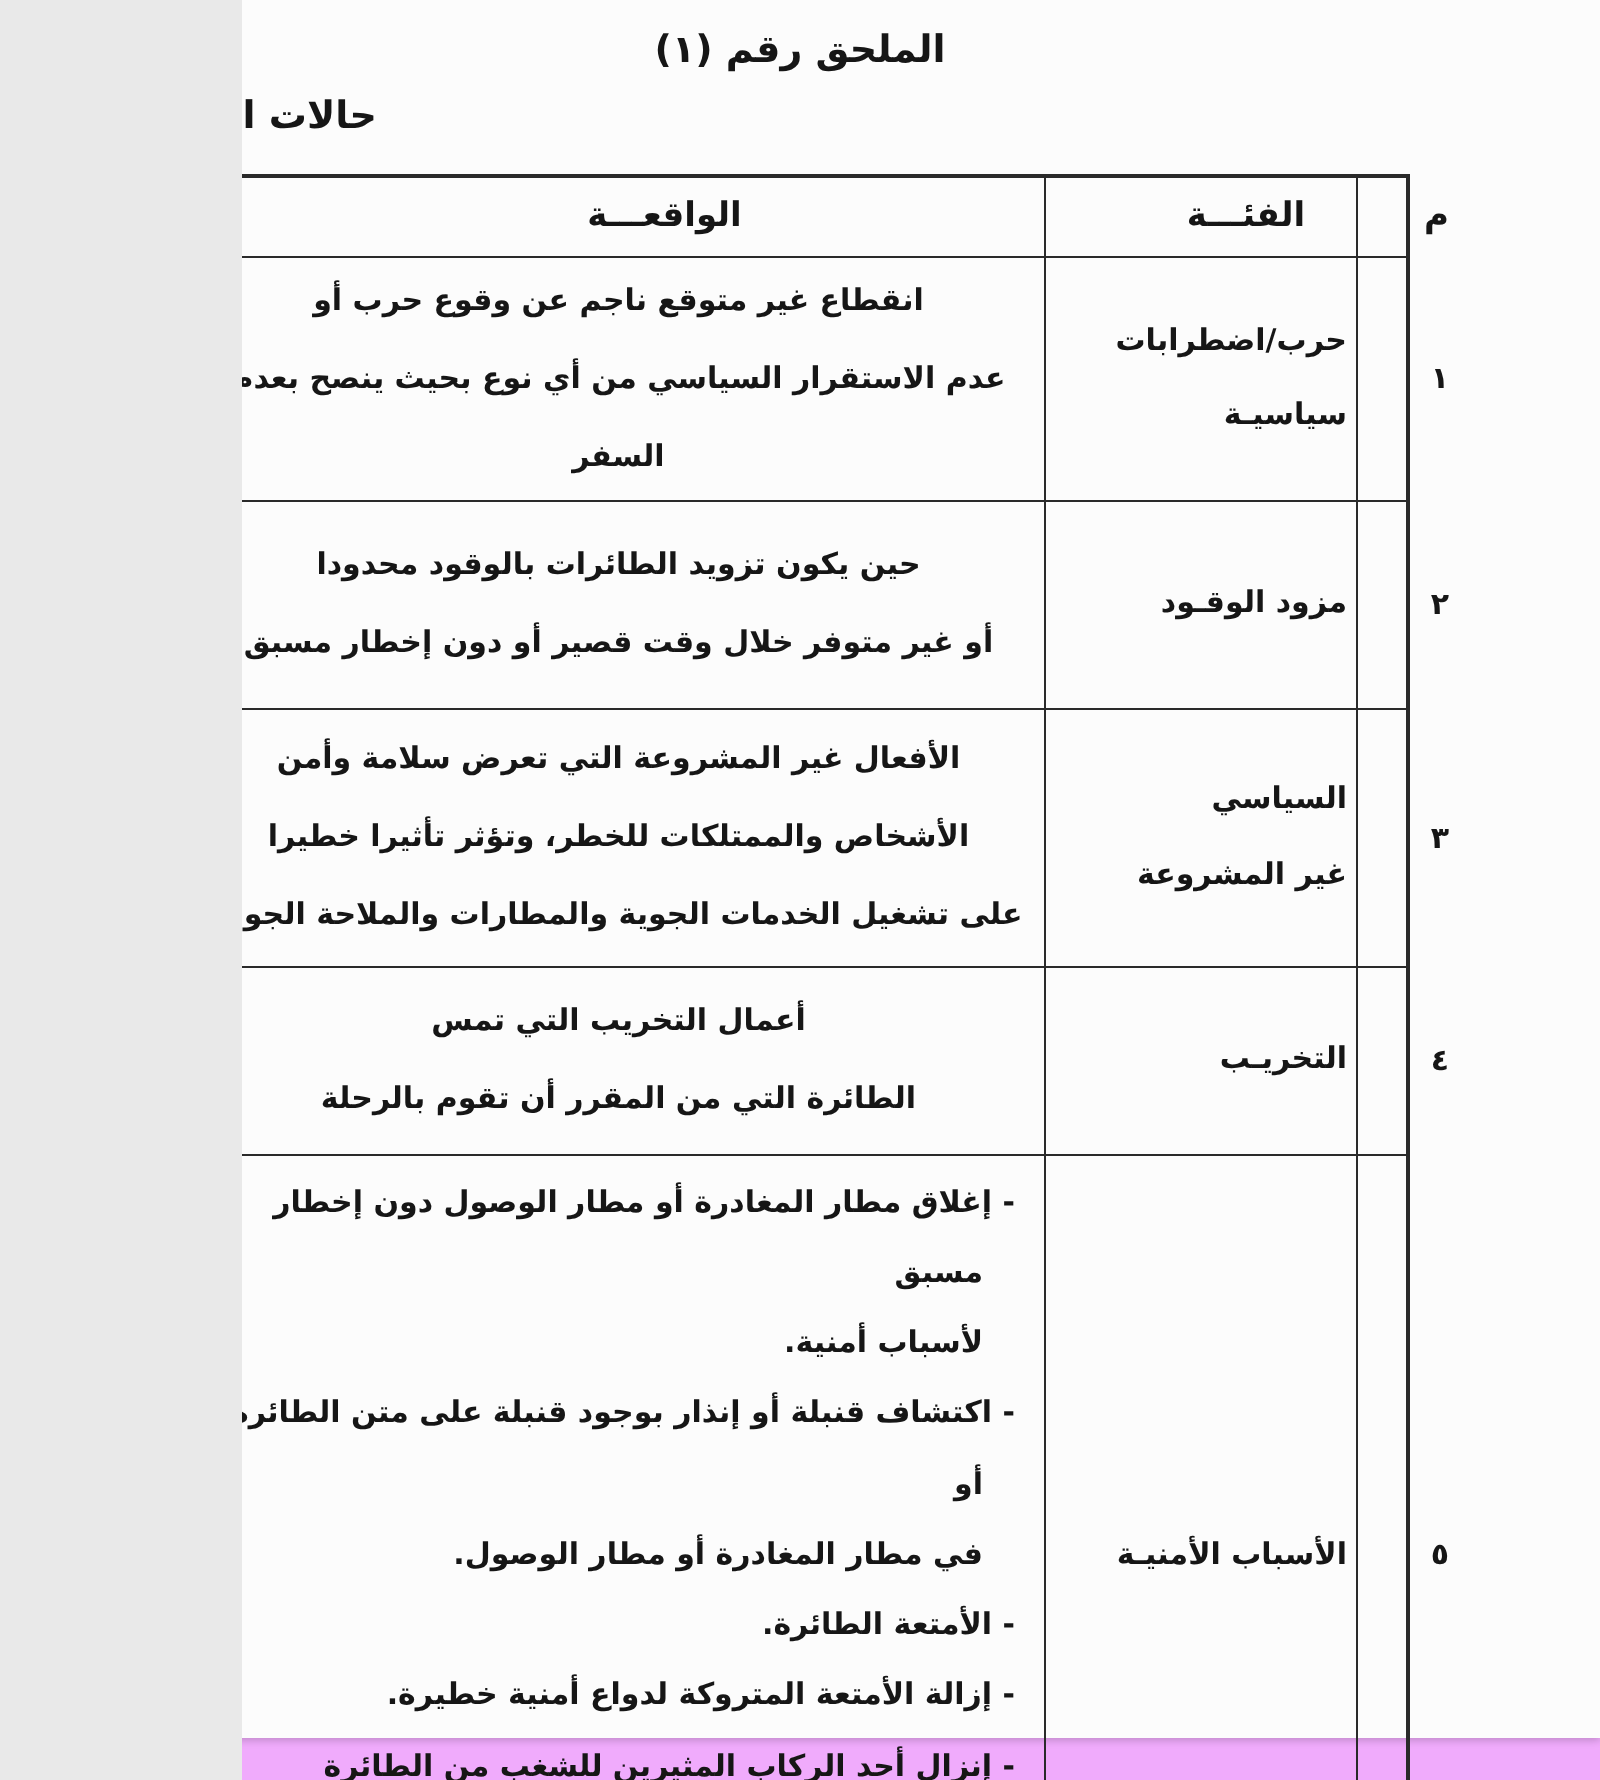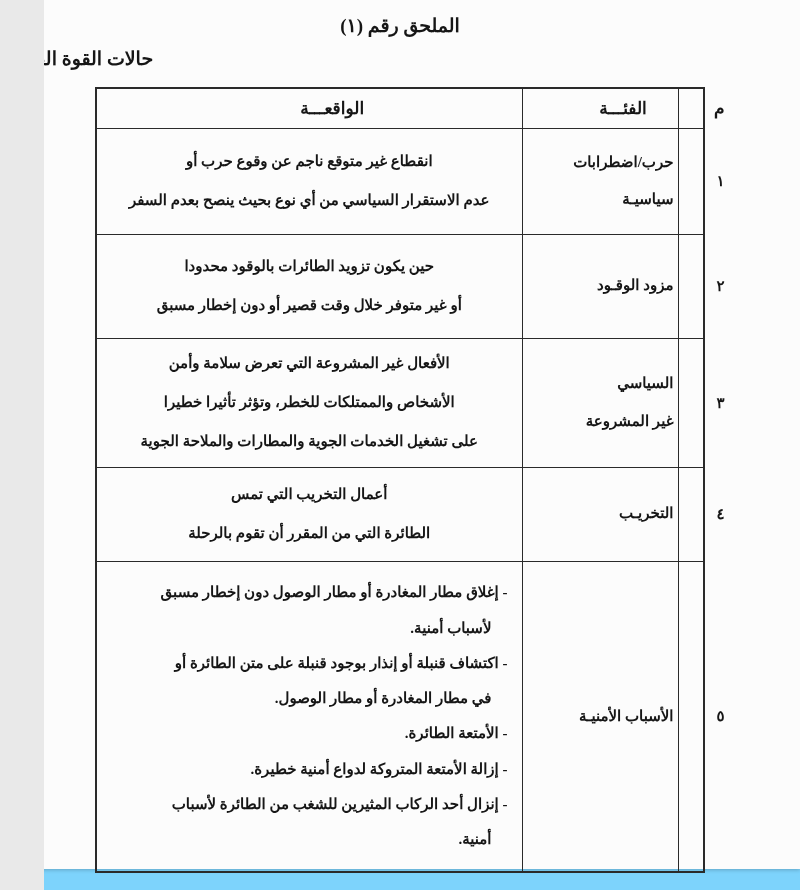--- a/index.html
+++ b/index.html
@@ -4,26 +4,25 @@
 <style>
   * { margin: 0; padding: 0; box-sizing: border-box; }
   html, body { width: 800px; }
   body {
     font-family: "DejaVu Sans", sans-serif;
     font-weight: bold;
     color: #161616;
     background: #e9e9e9;
   }
   .stage {
-    width: 756px;
+    width: 679px;
     height: 890px;
-    background: #7dd3fc;
+    background: #f0abfc;
     overflow: hidden;
     direction: rtl;
-    font-family: Liberation Serif, serif;
   }
   .page {
     width: 800px;
     height: 869px;
     background: #fcfcfc;
     box-shadow: 0 1px 4px rgba(0,0,0,0.22);
   }
   .doc-title {
     padding-top: 12px;
     text-align: center;

